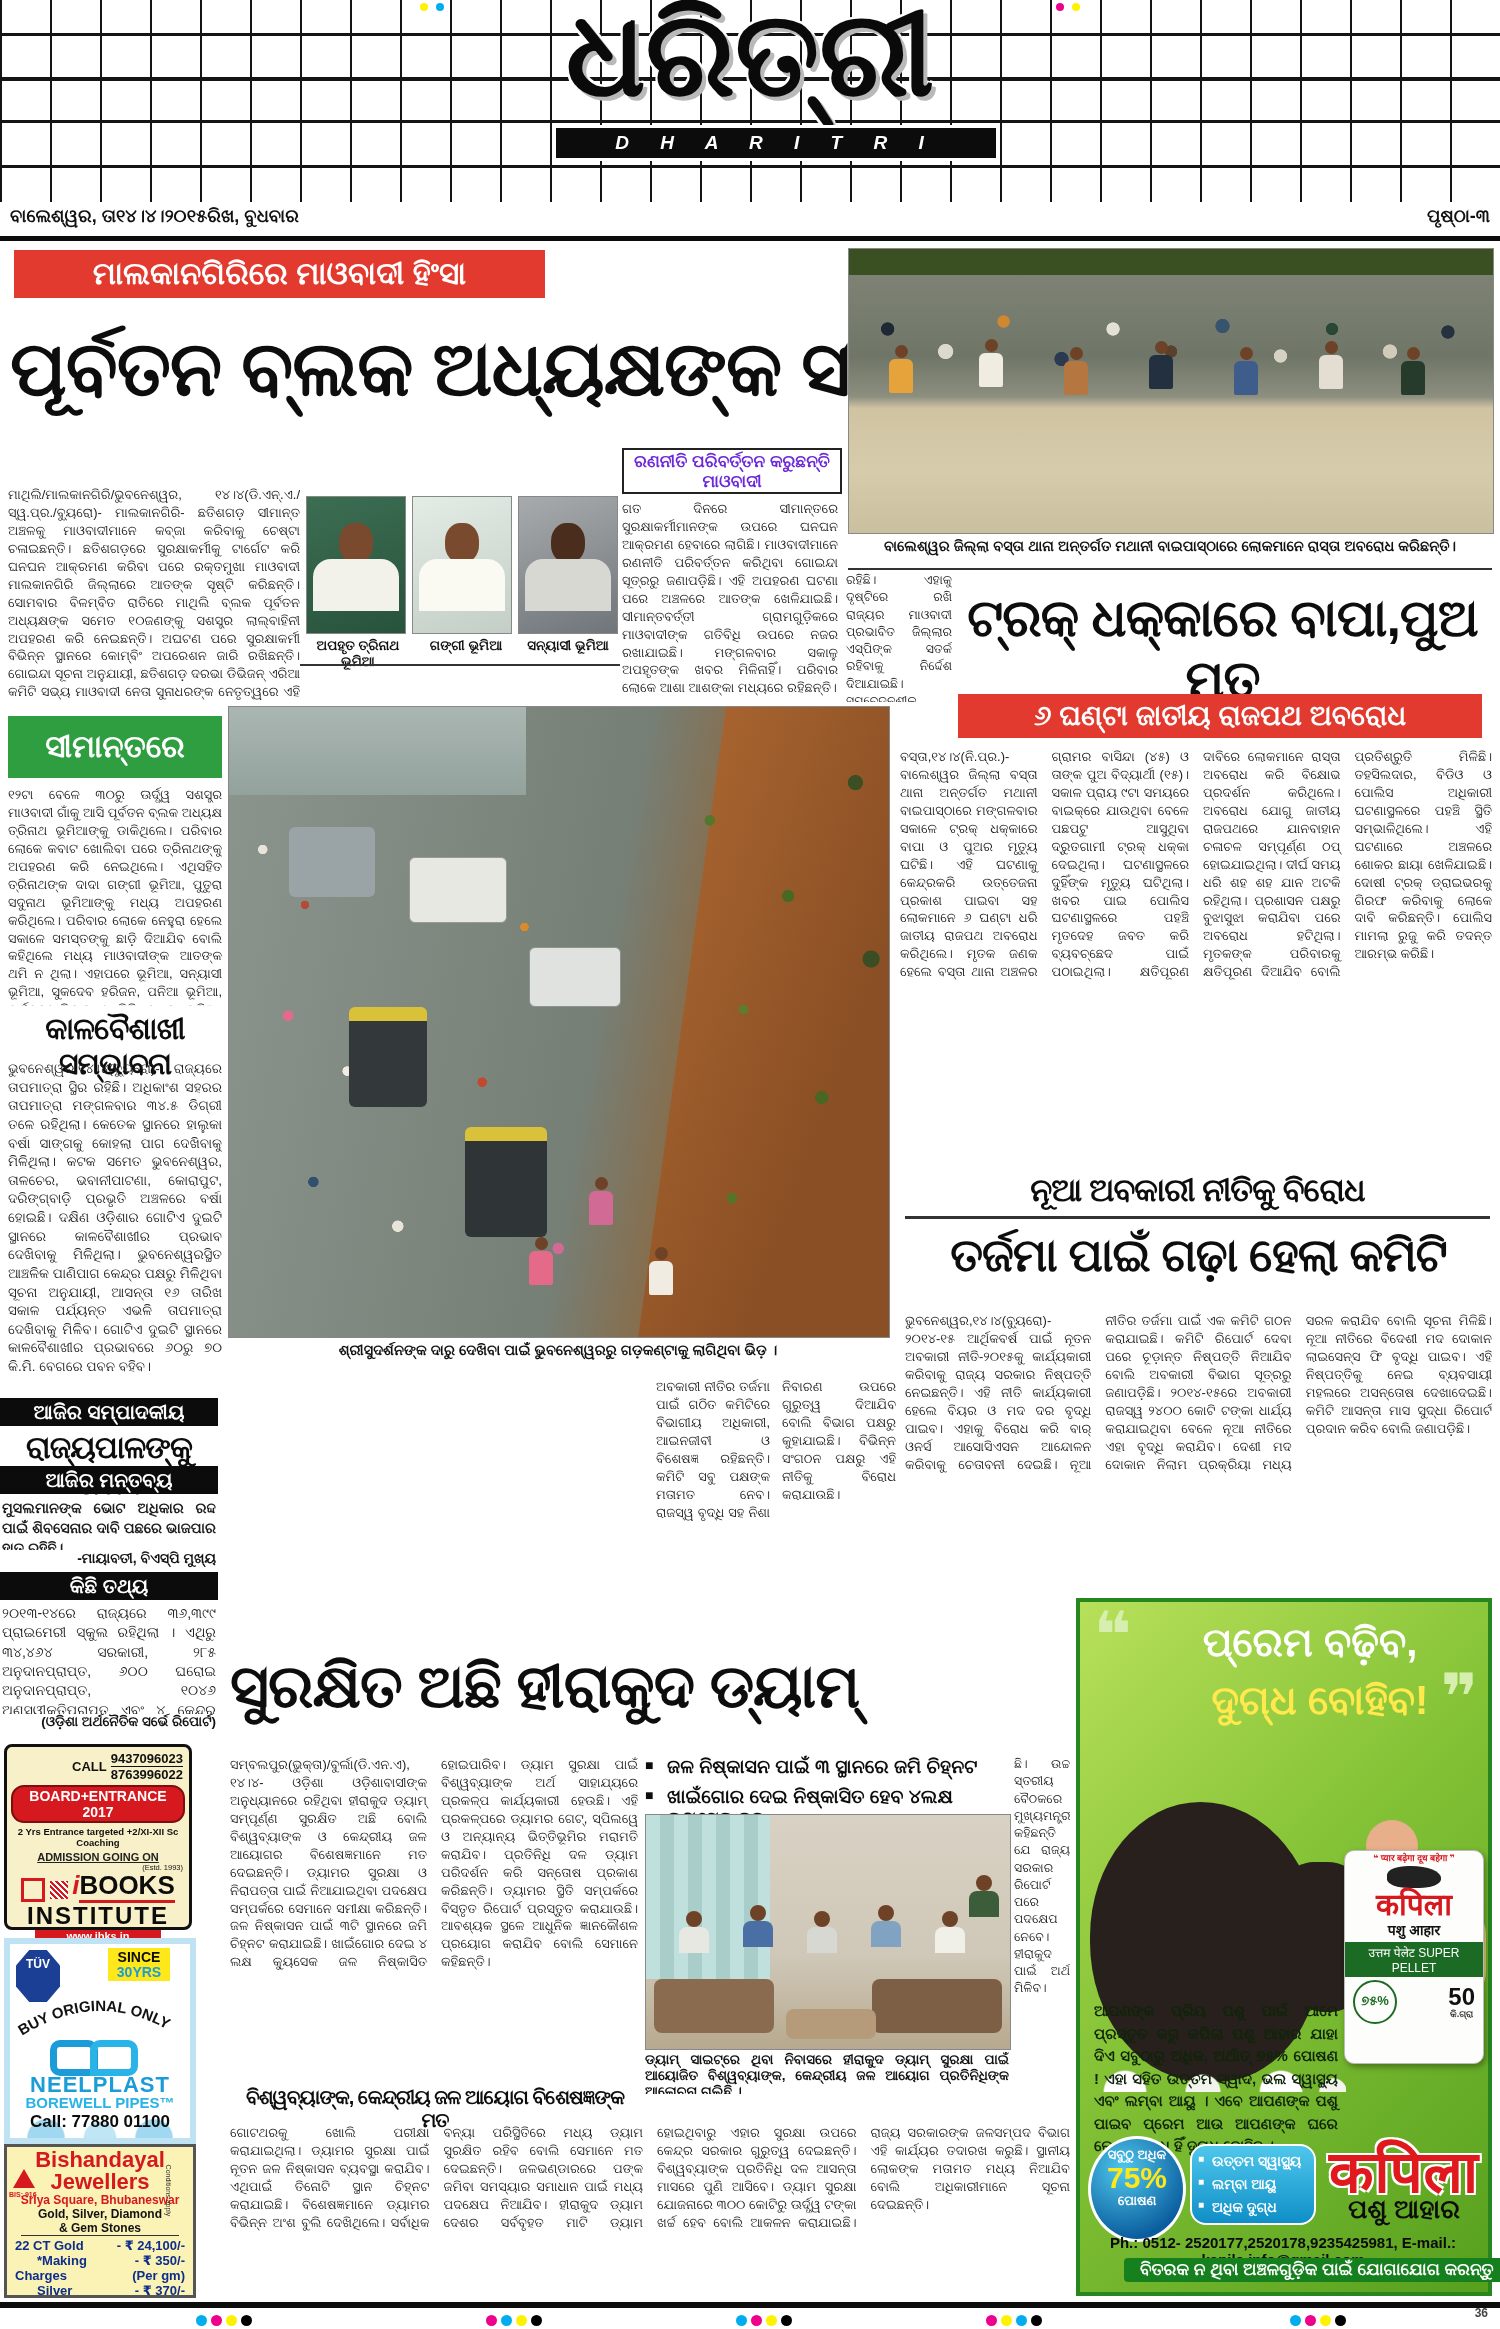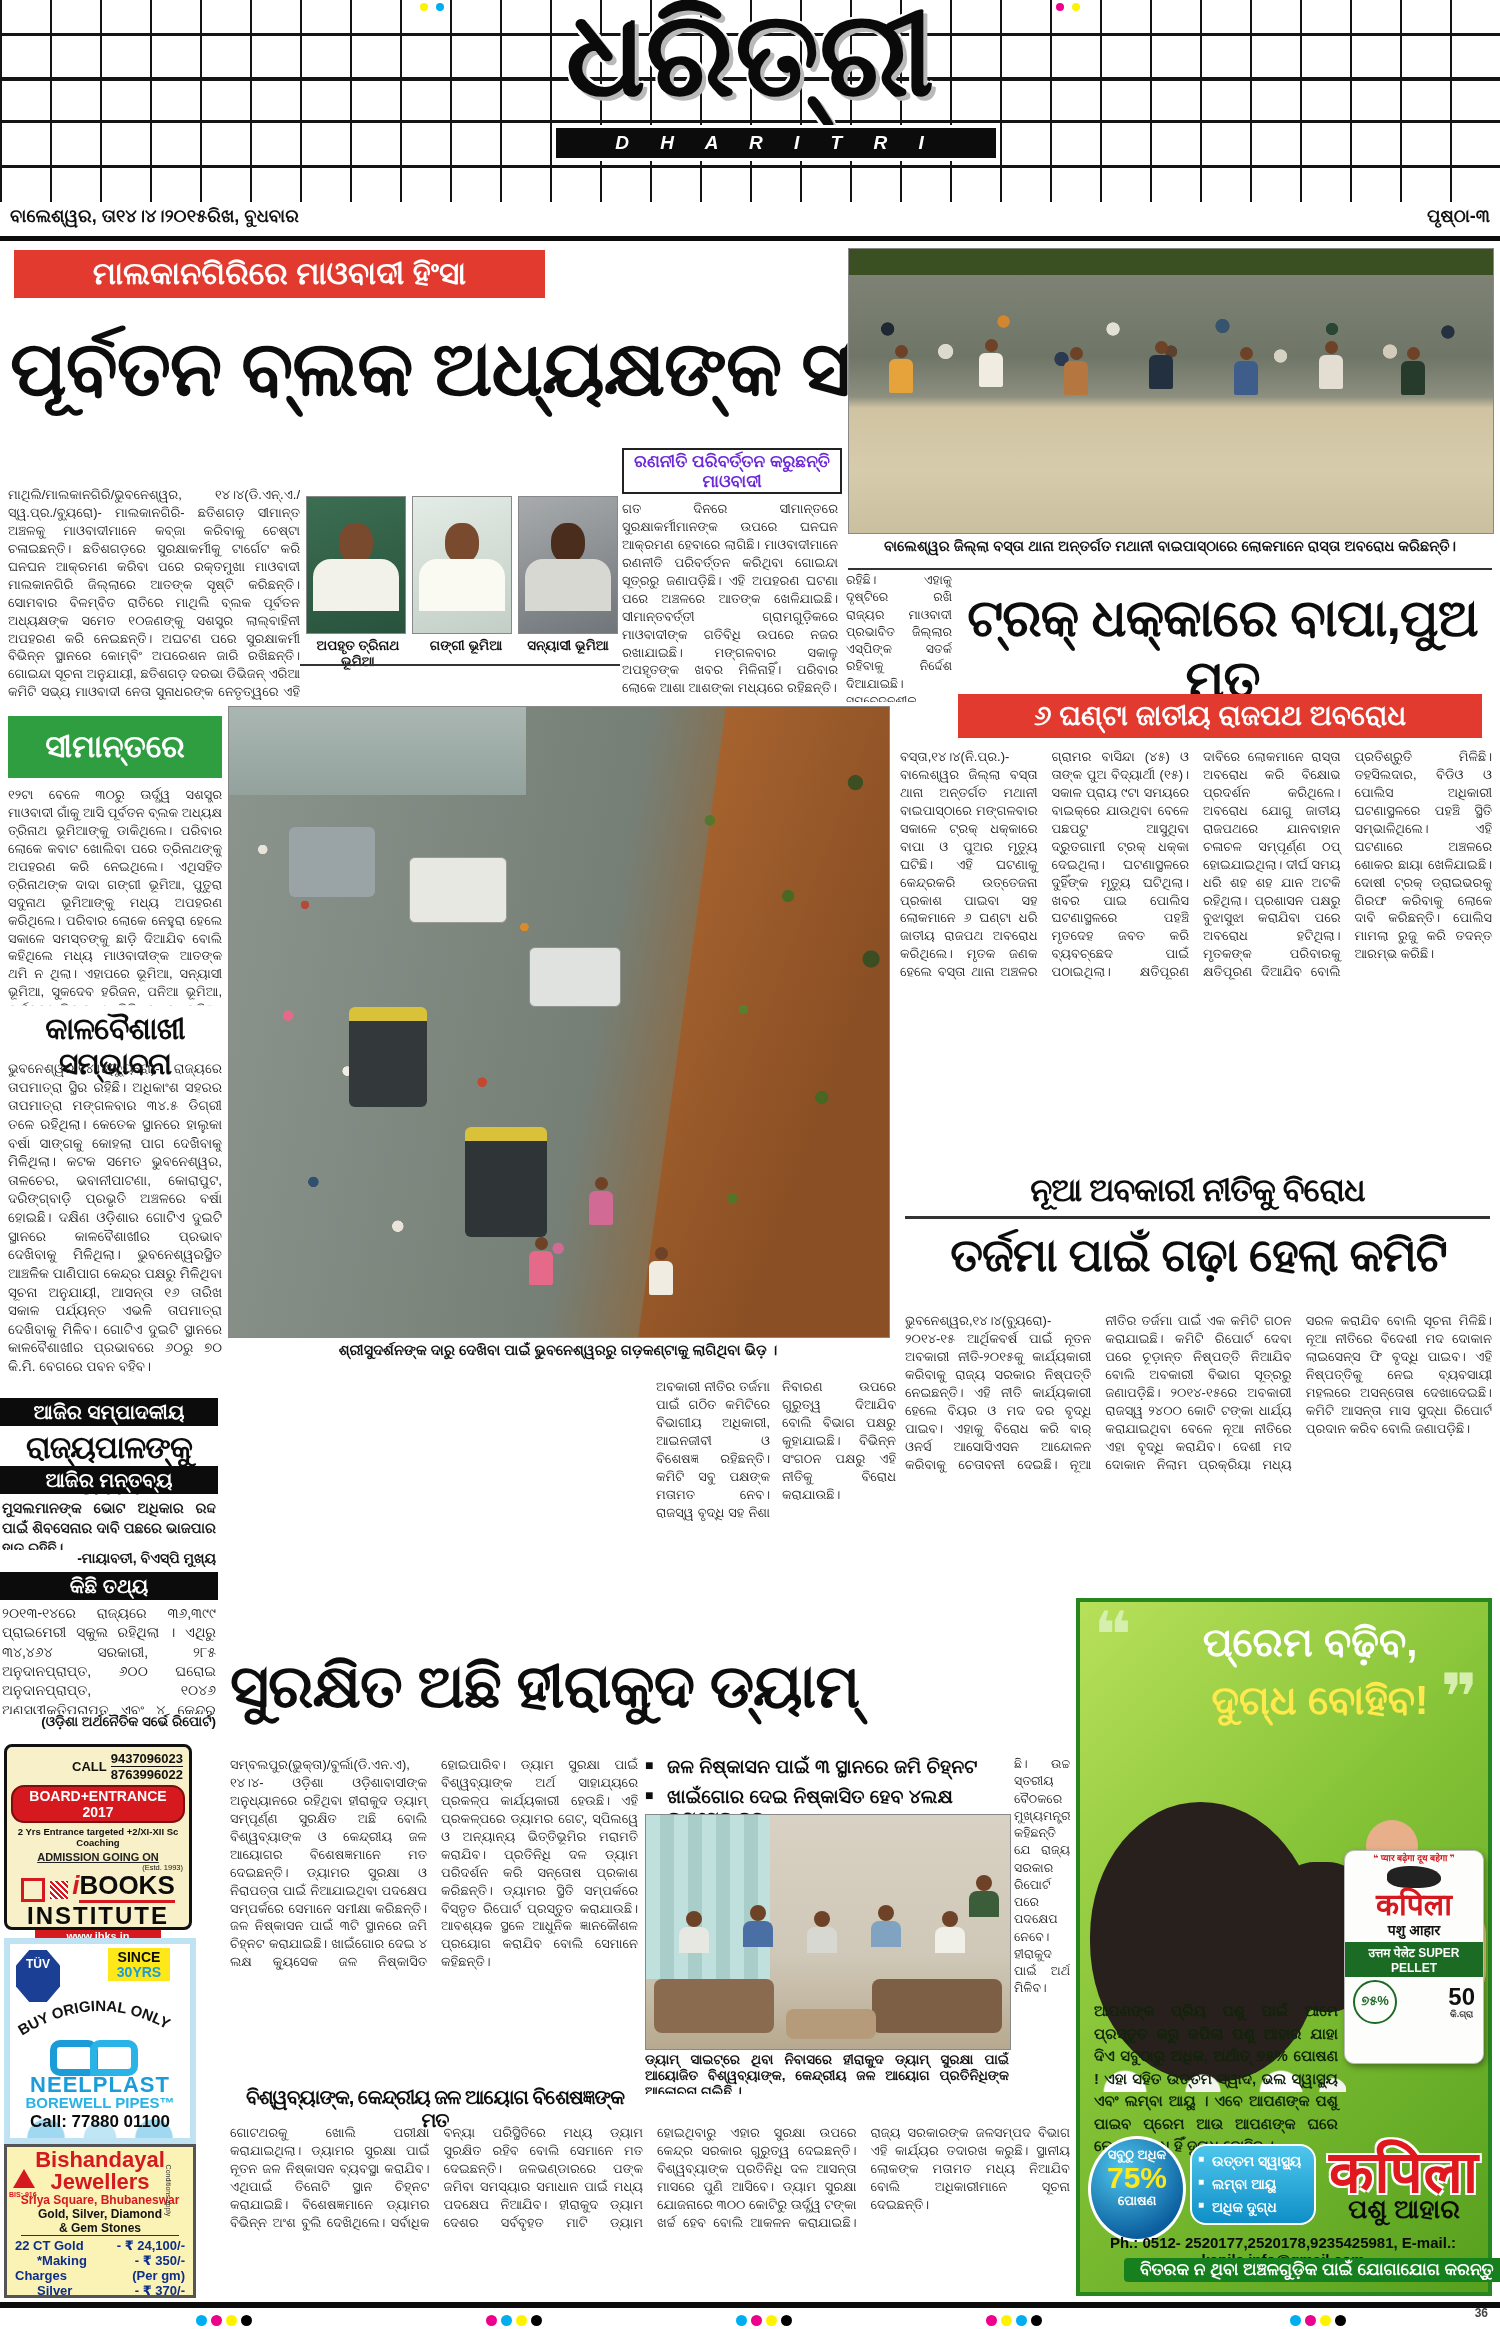--- a/index.html
+++ b/index.html
@@ -136,21 +136,21 @@
   .kp-brand{color:#e0191f;font-weight:900;font-size:58px;letter-spacing:1px;
       text-shadow:2px 2px 0 #fff,-2px -2px 0 #fff,2px -2px 0 #fff,-2px 2px 0 #fff;}
   .kp-brandsub{color:#0c0c0c;font-weight:bold;font-size:26px;}
   .kp-contact{color:#0a0a0a;font-weight:bold;font-size:15px;text-align:center;}
   .kp-strip{background:#17801e;color:#fff;font-weight:bold;font-size:17px;text-align:center;border-radius:4px;}
   .kp-bag{background:#fdfdfb;border:1px solid #bbb;border-radius:10px;box-shadow:2px 3px 6px rgba(0,0,0,.35);overflow:hidden;text-align:center;}
   .kp-bag .bq{color:#d6181f;font-size:9px;font-weight:bold;}
   .kp-bag .cow{width:54px;height:22px;background:#222;border-radius:40% 55% 40% 40%;margin:2px auto;}
   .kp-bag .bb{color:#d6181f;font-weight:900;font-size:30px;line-height:1;}
   .kp-bag .bs{color:#111;font-weight:bold;font-size:14px;}
-  .kp-bag .band{background:#1c6b24;color:#fff;font-weight:bold;font-size:12px;margin:3px 0;padding:2px 8px;}
+  .kp-bag .band{background:#1c6b24;color:#fff;font-weight:normal;font-size:12px;margin:3px 0;padding:2px 8px;}
   .kp-bag .row{display:flex;justify-content:space-between;align-items:center;padding:0 8px;}
   .kp-bag .pc{width:40px;height:40px;border-radius:50%;border:2px solid #1c6b24;color:#1c6b24;font-weight:bold;font-size:13px;line-height:38px;}
   .kp-bag .kg{font-weight:900;font-size:24px;color:#111;line-height:1;}
   .kp-bag .kgu{font-size:9px;font-weight:bold;color:#333;}
   .kp-credit{color:#eaf6d8;font-size:11px;writing-mode:vertical-rl;}
   .cow-body{background:#27201c;border-radius:48% 52% 45% 50%;}
   .milk{background:radial-gradient(circle 34px at 15% 100%,#fff 0 60%,transparent 65%),
         radial-gradient(circle 28px at 45% 100%,#f4f4ef 0 60%,transparent 65%),
         radial-gradient(circle 34px at 75% 100%,#fff 0 60%,transparent 65%),
         radial-gradient(circle 22px at 95% 100%,#f4f4ef 0 60%,transparent 65%);}

